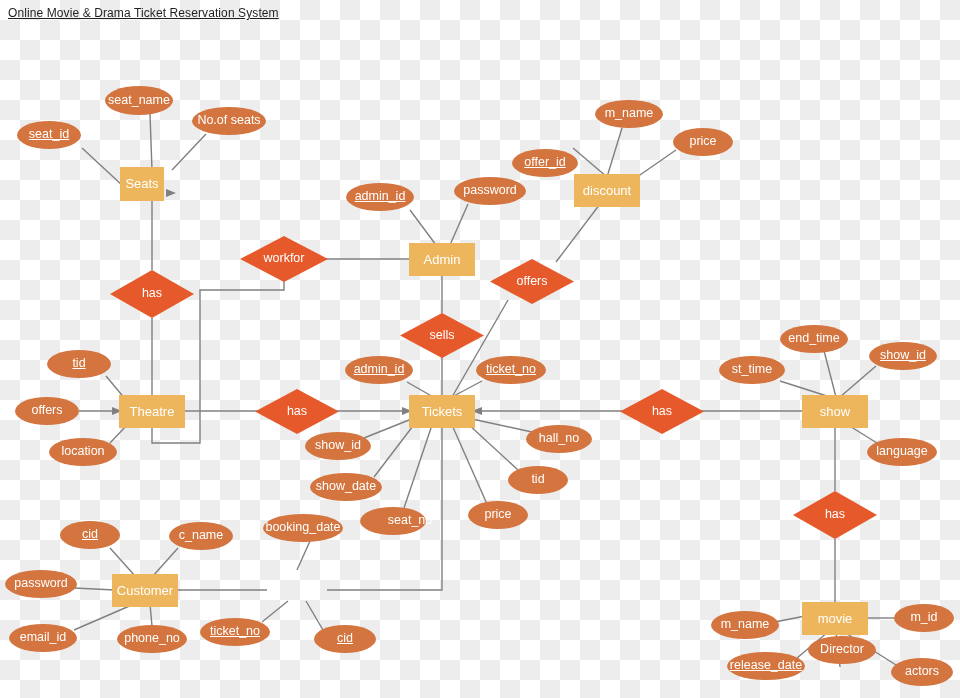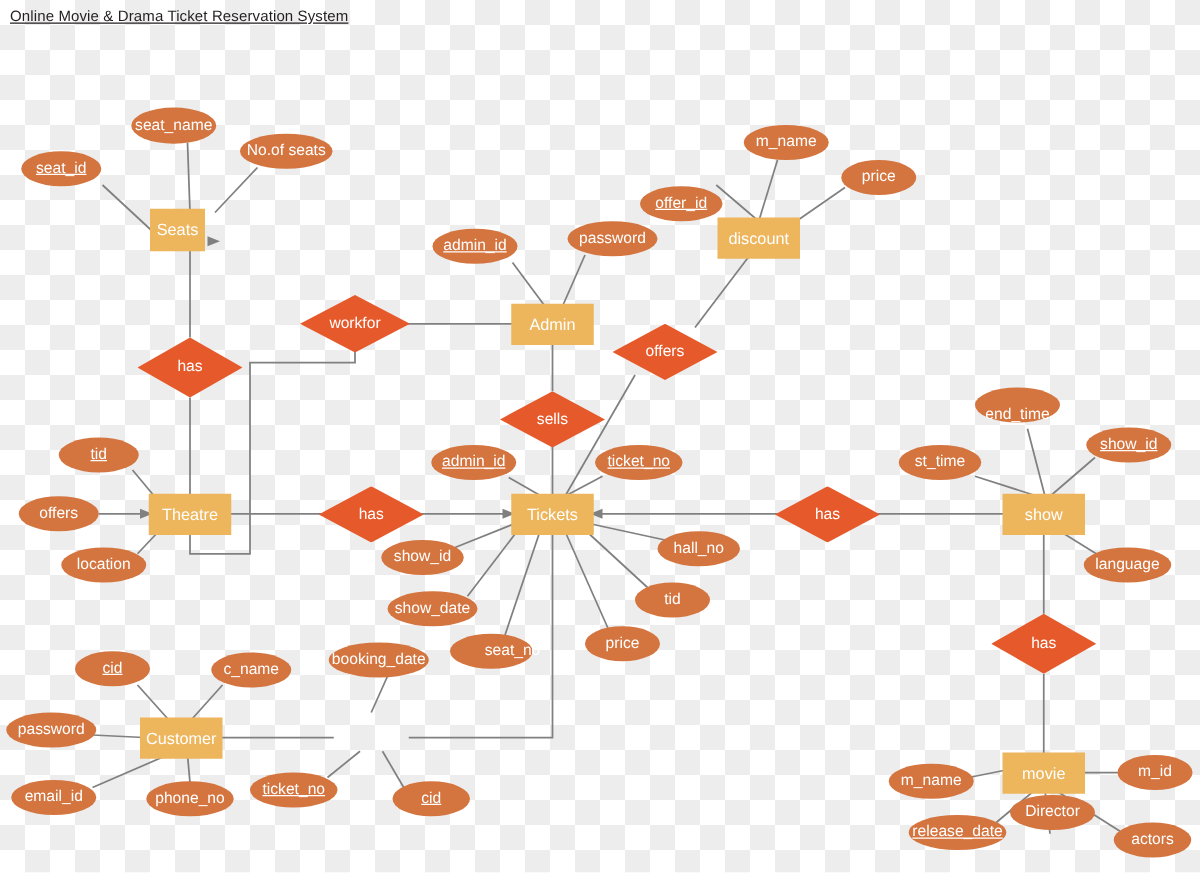--- a/index.html
+++ b/index.html
@@ -313,21 +313,21 @@
   </div>
 
   <div class="node attr" style="left:526px; top:425px; width:66px; height:28px;">
     <span>hall_no</span>
   </div>
 
   <div class="node attr" style="left:719px; top:356px; width:66px; height:28px;">
     <span>st_time</span>
   </div>
 
-  <div class="node attr" style="left:780px; top:310px; width:68px; height:28px;align-items:flex-end;">
+  <div class="node attr" style="left:780px; top:325px; width:68px; height:28px;">
     <span>end_time</span>
   </div>
 
   <div class="node attr key" style="left:869px; top:342px; width:68px; height:28px;">
     <span>show_id</span>
   </div>
 
   <div class="node attr" style="left:867px; top:438px; width:70px; height:28px;">
     <span>language</span>
   </div>

